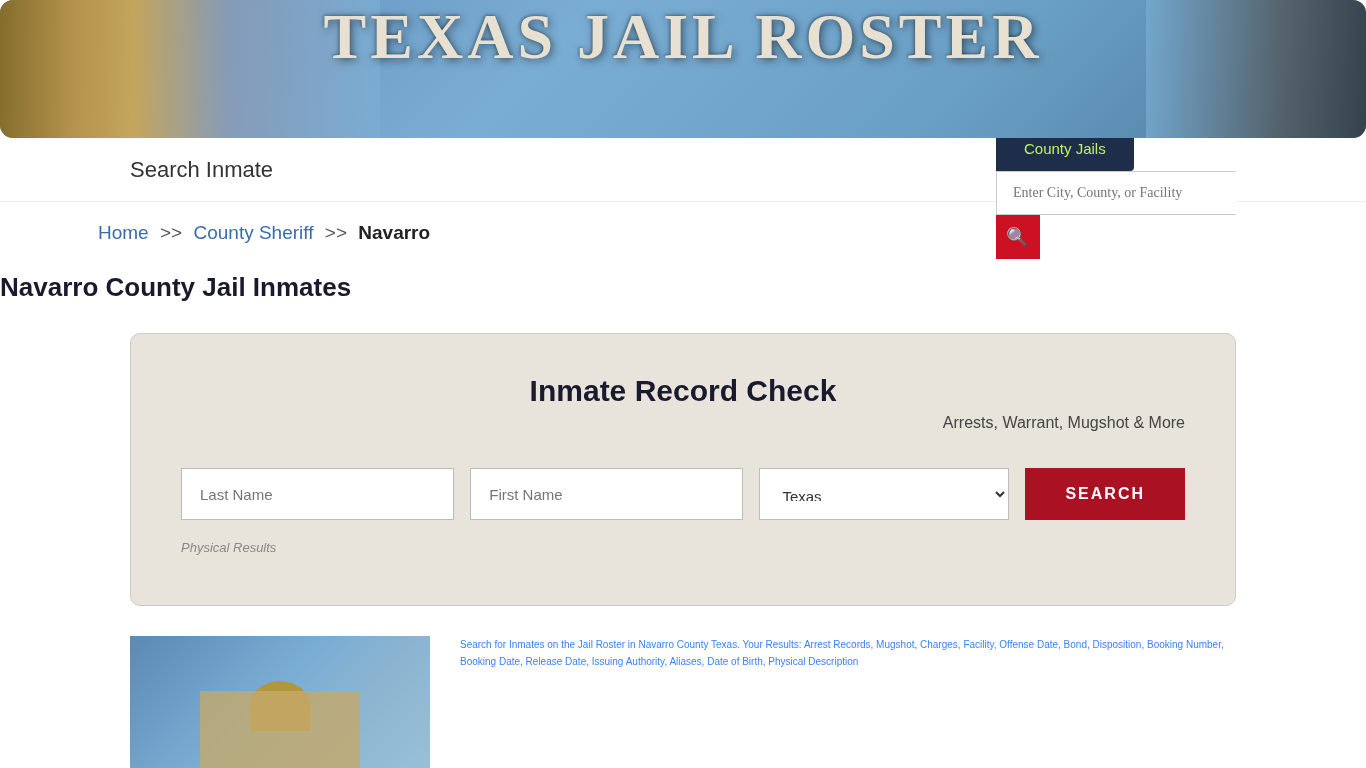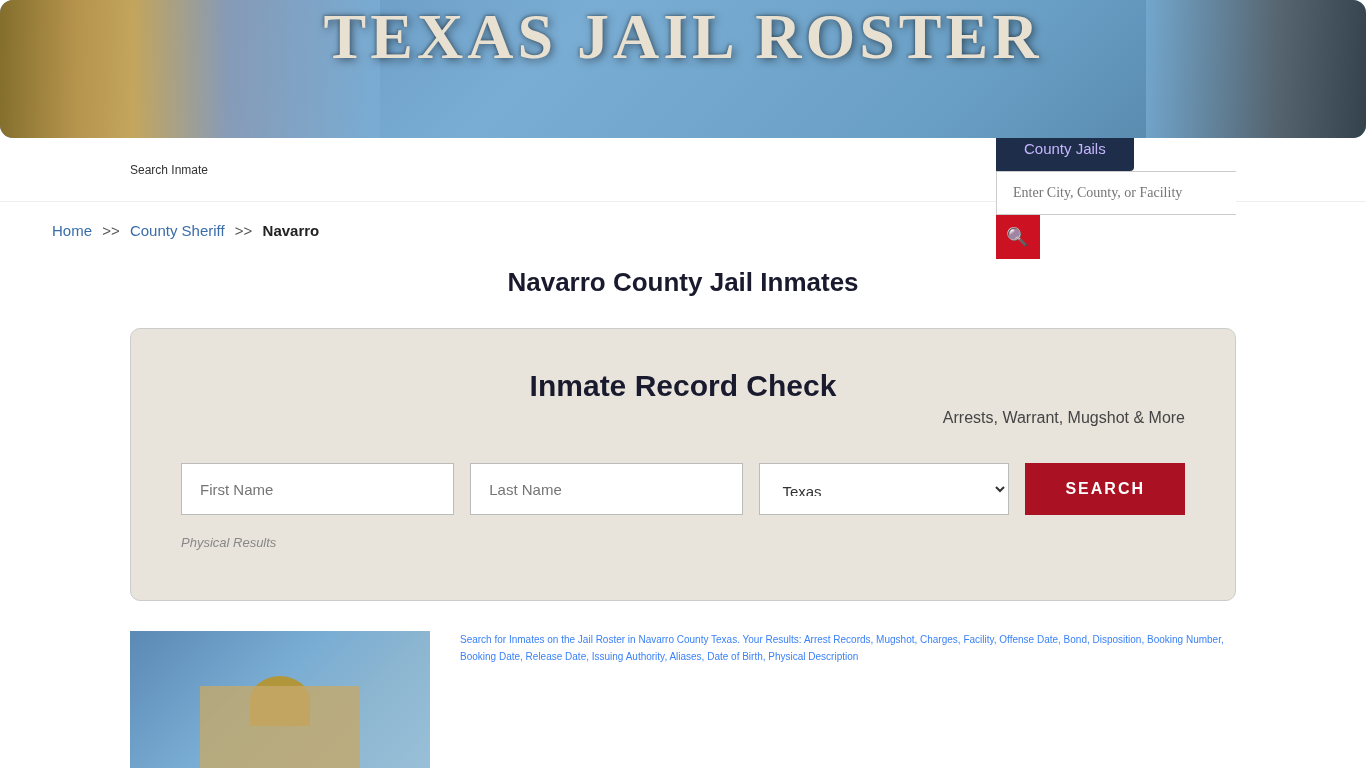--- a/index.html
+++ b/index.html
@@ -51,21 +51,21 @@
     .nav-bar {
       display: flex;
       align-items: center;
       justify-content: space-between;
       padding: 0 130px;
       height: 64px;
       background: #fff;
       border-bottom: 1px solid #eee;
     }
     .nav-left {
-      font-size: 12px;
+      font-size: 22px;
       color: #333;
       font-family: Arial, sans-serif;
     }
     .nav-right {
       display: flex;
       align-items: flex-start;
       gap: 0;
       flex-direction: column;
     }
     .nav-btn-police {
@@ -73,21 +73,21 @@
       color: #fff;
       border: none;
       padding: 14px 28px;
       font-size: 15px;
       cursor: pointer;
       font-family: Arial, sans-serif;
       border-radius: 4px 0 0 4px;
     }
     .nav-btn-county {
       background: #1e2d4a;
-      color: #c4b5fd;
+      color: #bef264;
       border: none;
       padding: 14px 28px;
       font-size: 15px;
       cursor: pointer;
       font-family: Arial, sans-serif;
       border-radius: 0 4px 4px 0;
     }
     .nav-search-input {
       border: 1px solid #ccc;
       border-right: none;
@@ -107,40 +107,40 @@
       height: 44px;
       cursor: pointer;
       display: flex;
       align-items: center;
       justify-content: center;
       font-size: 18px;
     }
 
     
     .breadcrumb {
-      padding: 20px 52px 10px;
-      font-family: Arial, sans-serif;
-      font-size: 15px;
+      padding: 20px 98px 10px;
+      font-family: Arial, sans-serif;
+      font-size: 19px;
     }
     .breadcrumb a {
       color: #3a6da8;
       text-decoration: none;
     }
     .breadcrumb .sep {
       color: #555;
       margin: 0 6px;
     }
     .breadcrumb .current {
       color: #222;
       font-weight: bold;
     }
 
     
     .page-title {
-      text-align: center;
+      text-align: left;
       font-size: 26px;
       font-weight: bold;
       color: #1a1a2e;
       padding: 18px 0 30px;
       font-family: Arial, sans-serif;
     }
 
     
     .record-check-box {
       margin: 0 130px;
@@ -285,22 +285,22 @@
   <span class="sep">&gt;&gt;</span>
   <span class="current">Navarro</span>
 </div>
 
 <h1 class="page-title">Navarro County Jail Inmates</h1>
 
 <div class="record-check-box">
   <div class="record-check-title">Inmate Record Check</div>
   <div class="record-check-subtitle">Arrests, Warrant, Mugshot &amp; More</div>
   <div class="record-search-row">
+    <input class="record-input" type="text" placeholder="Last Name" style="">
     <input class="record-input" type="text" placeholder="First Name" style="">
-    <input class="record-input" type="text" placeholder="Last Name" style="">
     <select class="record-select">
     <option value="Alabama">Alabama</option><option value="Alaska">Alaska</option><option value="Arizona">Arizona</option><option value="Arkansas">Arkansas</option><option value="California">California</option><option value="Colorado">Colorado</option><option value="Connecticut">Connecticut</option><option value="Delaware">Delaware</option><option value="Florida">Florida</option><option value="Georgia">Georgia</option><option value="Hawaii">Hawaii</option><option value="Idaho">Idaho</option><option value="Illinois">Illinois</option><option value="Indiana">Indiana</option><option value="Iowa">Iowa</option><option value="Kansas">Kansas</option><option value="Kentucky">Kentucky</option><option value="Louisiana">Louisiana</option><option value="Maine">Maine</option><option value="Maryland">Maryland</option><option value="Massachusetts">Massachusetts</option><option value="Michigan">Michigan</option><option value="Minnesota">Minnesota</option><option value="Mississippi">Mississippi</option><option value="Missouri">Missouri</option><option value="Montana">Montana</option><option value="Nebraska">Nebraska</option><option value="Nevada">Nevada</option><option value="New Hampshire">New Hampshire</option><option value="New Jersey">New Jersey</option><option value="New Mexico">New Mexico</option><option value="New York">New York</option><option value="North Carolina">North Carolina</option><option value="North Dakota">North Dakota</option><option value="Ohio">Ohio</option><option value="Oklahoma">Oklahoma</option><option value="Oregon">Oregon</option><option value="Pennsylvania">Pennsylvania</option><option value="Rhode Island">Rhode Island</option><option value="South Carolina">South Carolina</option><option value="South Dakota">South Dakota</option><option value="Tennessee">Tennessee</option><option value="Texas" selected="">Texas</option><option value="Utah">Utah</option><option value="Vermont">Vermont</option><option value="Virginia">Virginia</option><option value="Washington">Washington</option><option value="West Virginia">West Virginia</option><option value="Wisconsin">Wisconsin</option><option value="Wyoming">Wyoming</option></select>
     <button class="record-search-btn">SEARCH</button>
   </div>
   <div class="sponsored-results">Physical Results</div>
 </div>
 
 <div class="bottom-section">
   <div class="bottom-image">
     <div class="dome-shape"></div>

